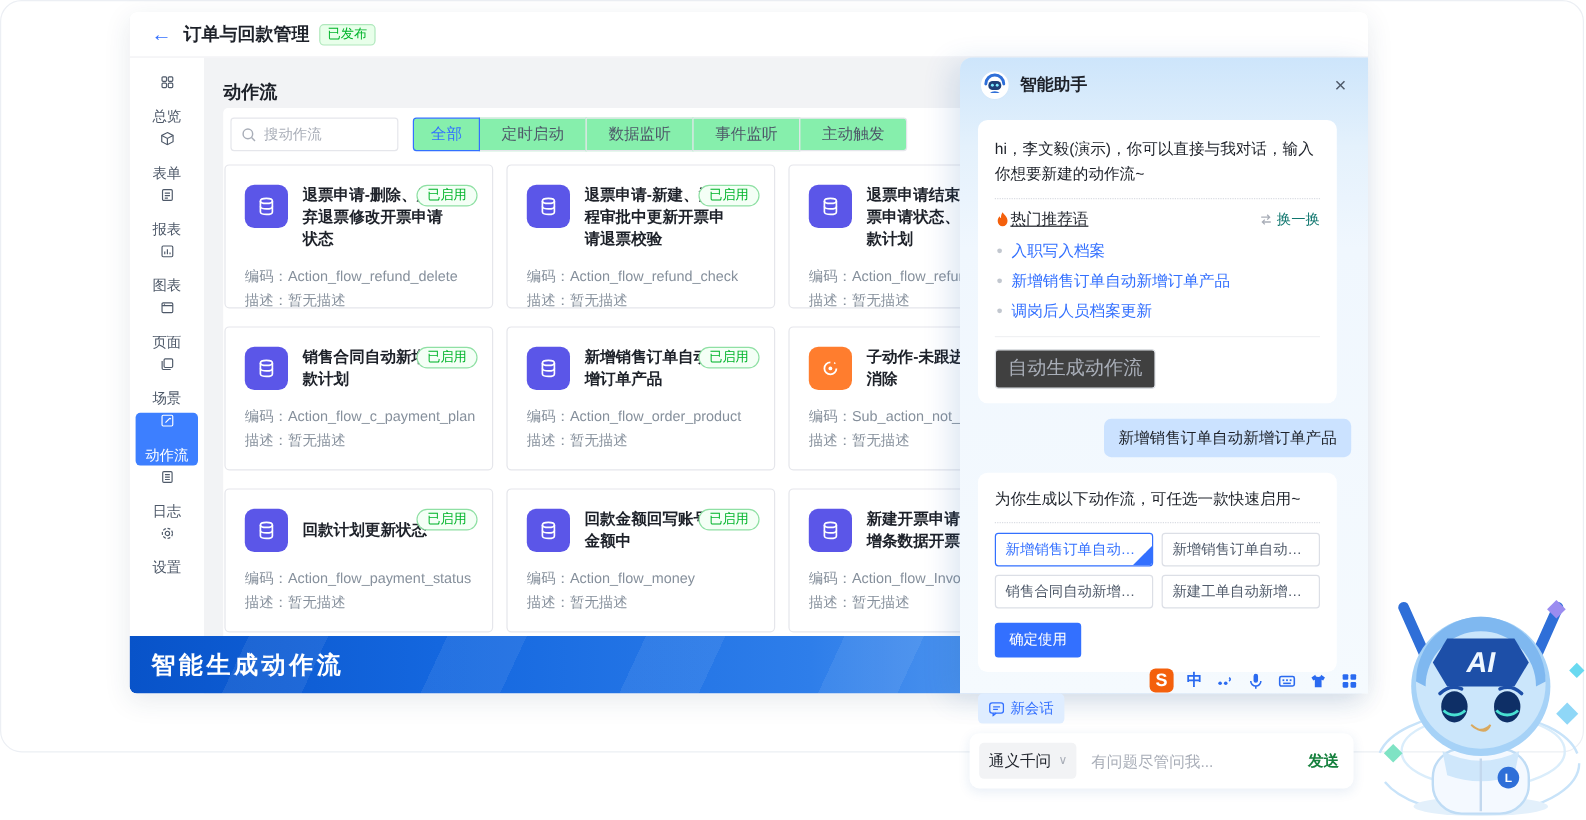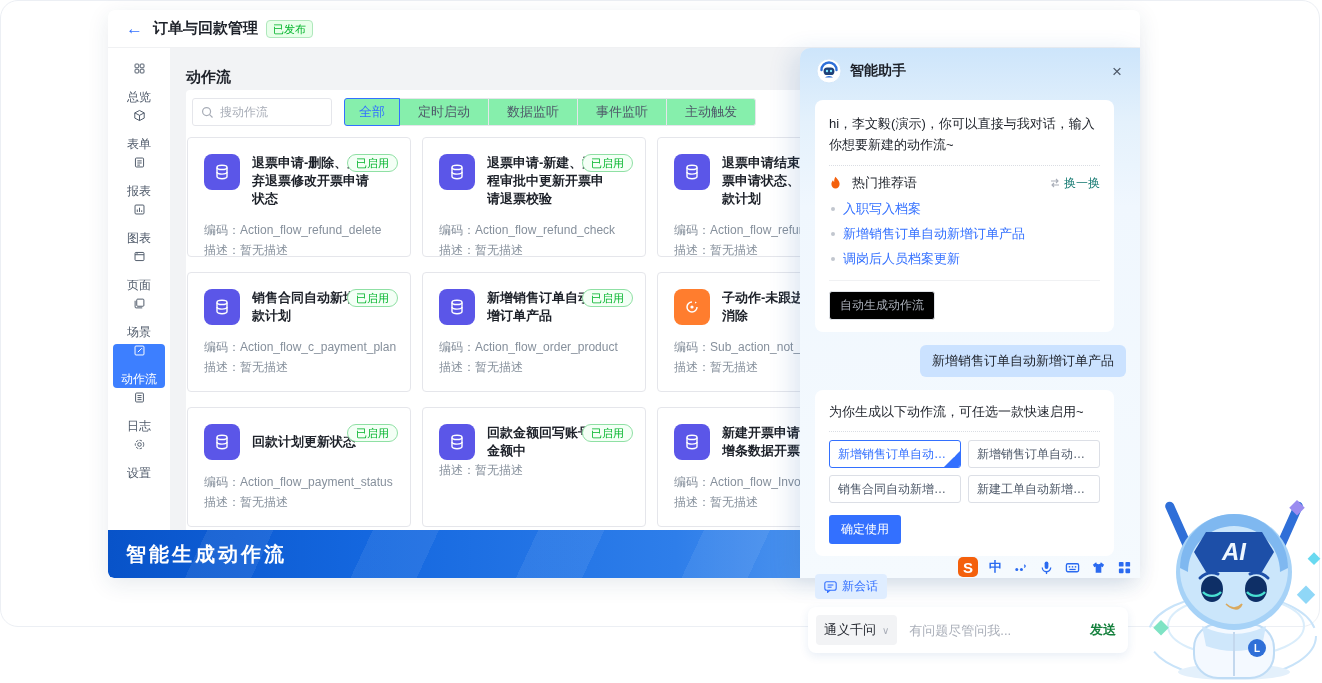--- a/index.html
+++ b/index.html
@@ -71,28 +71,28 @@
     border-radius:10px 0 0 0; box-shadow:-8px 4px 24px rgba(31,90,170,.14); }
   .ai-header { height:46px; display:flex; align-items:center; padding:0 18px 0 16px; }
   .ai-title { margin-left:8px; font-size:14px; font-weight:700; color:#1D2129; }
   .ai-close { margin-left:auto; font-size:17px; color:#4E5969; cursor:pointer; line-height:1; }
   .ai-body { position:absolute; top:46px; left:0; right:0; bottom:0; padding:6px 14px 0 15px; }
 
   .msg-card { background:#fff; border-radius:8px; padding:13px 14px 12px; margin-right:12px; }
   .greeting { font-size:13px; color:#1D2129; line-height:21px; }
   .dotted-div { border-top:1px dotted #DADDE3; margin:10px 0 8px; }
   .hot-row { display:flex; align-items:center; font-size:13px; color:#1D2129; }
-  .hot-label { margin-left:10px; }
+  .hot-label { margin-left:0;text-decoration:underline; }
   .swap { margin-left:auto; font-size:12px; color:#0f766e; cursor:pointer; display:flex; align-items:center; gap:3px;}
   .sug-list { margin-top:4px; }
   .sug-item { display:flex; align-items:center; font-size:13px; color:#3370FF; line-height:25px; cursor:pointer; }
   .sug-item .dot { width:4px; height:4px; border-radius:50%; background:#C2C7CF; margin:0 8px 0 2px; }
   .solid-div { border-top:1px solid #F0F1F3; margin:9px 0 10px; }
-  .ghost-btn { display:inline-block; font-size:12px; color:#A9AEB8; border:1px solid #E0E3E8;
-    background:#000000; border-radius:3px; padding:5px 10px; cursor:pointer; }
+  .ghost-btn { display:inline-block; font-size:16px; color:#A9AEB8; border:1px solid #E0E3E8;
+    background:#404040; border-radius:3px; padding:5px 10px; cursor:pointer; }
 
   .user-bubble { display:flex; justify-content:flex-end; margin:13px 0 0; }
   .user-bubble span { background:#CBE2FF; color:#1D2129; font-size:13px; border-radius:6px;
     padding:7px 12px; cursor:default; }
 
   .result-card { margin-top:13px; }
   .result-intro { font-size:13px; color:#1D2129; }
   .chip-grid { display:grid; grid-template-columns:1fr 1fr; gap:7px; margin-top:2px; }
   .chip { position:relative; height:28px; line-height:26px; border:1px solid #DCDFE6; border-radius:3px;
     font-size:12px; color:#4E5969; padding:0 8px; white-space:nowrap; overflow:hidden;
@@ -339,20 +339,21 @@
         <div class="card">
           <div class="card-icon purple">
             <svg width="18" height="18" viewBox="0 0 18 18">
                 <ellipse cx="9" cy="4.4" rx="5" ry="2.1" fill="none" stroke="#fff" stroke-width="1.4"></ellipse>
                 <path d="M4,4.4 V13.6 a5,2.1 0 0 0 10,0 V4.4" fill="none" stroke="#fff" stroke-width="1.4"></path>
                 <path d="M4,9 a5,2.1 0 0 0 10,0" fill="none" stroke="#fff" stroke-width="1.4"></path>
               </svg>
           </div>
           <div class="card-title">回款金额回写账号总金额中</div>
           <div class="card-badge">已启用</div>
+          <div class="card-meta"><span>编码：</span><span>Action_flow_money</span></div>
           <div class="card-meta" style="margin-top:0"><span>描述：</span><span>暂无描述</span></div>
         </div>
 
         <div class="card">
           <div class="card-icon purple">
             <svg width="18" height="18" viewBox="0 0 18 18">
                 <ellipse cx="9" cy="4.4" rx="5" ry="2.1" fill="none" stroke="#fff" stroke-width="1.4"></ellipse>
                 <path d="M4,4.4 V13.6 a5,2.1 0 0 0 10,0 V4.4" fill="none" stroke="#fff" stroke-width="1.4"></path>
                 <path d="M4,9 a5,2.1 0 0 0 10,0" fill="none" stroke="#fff" stroke-width="1.4"></path>
               </svg>

